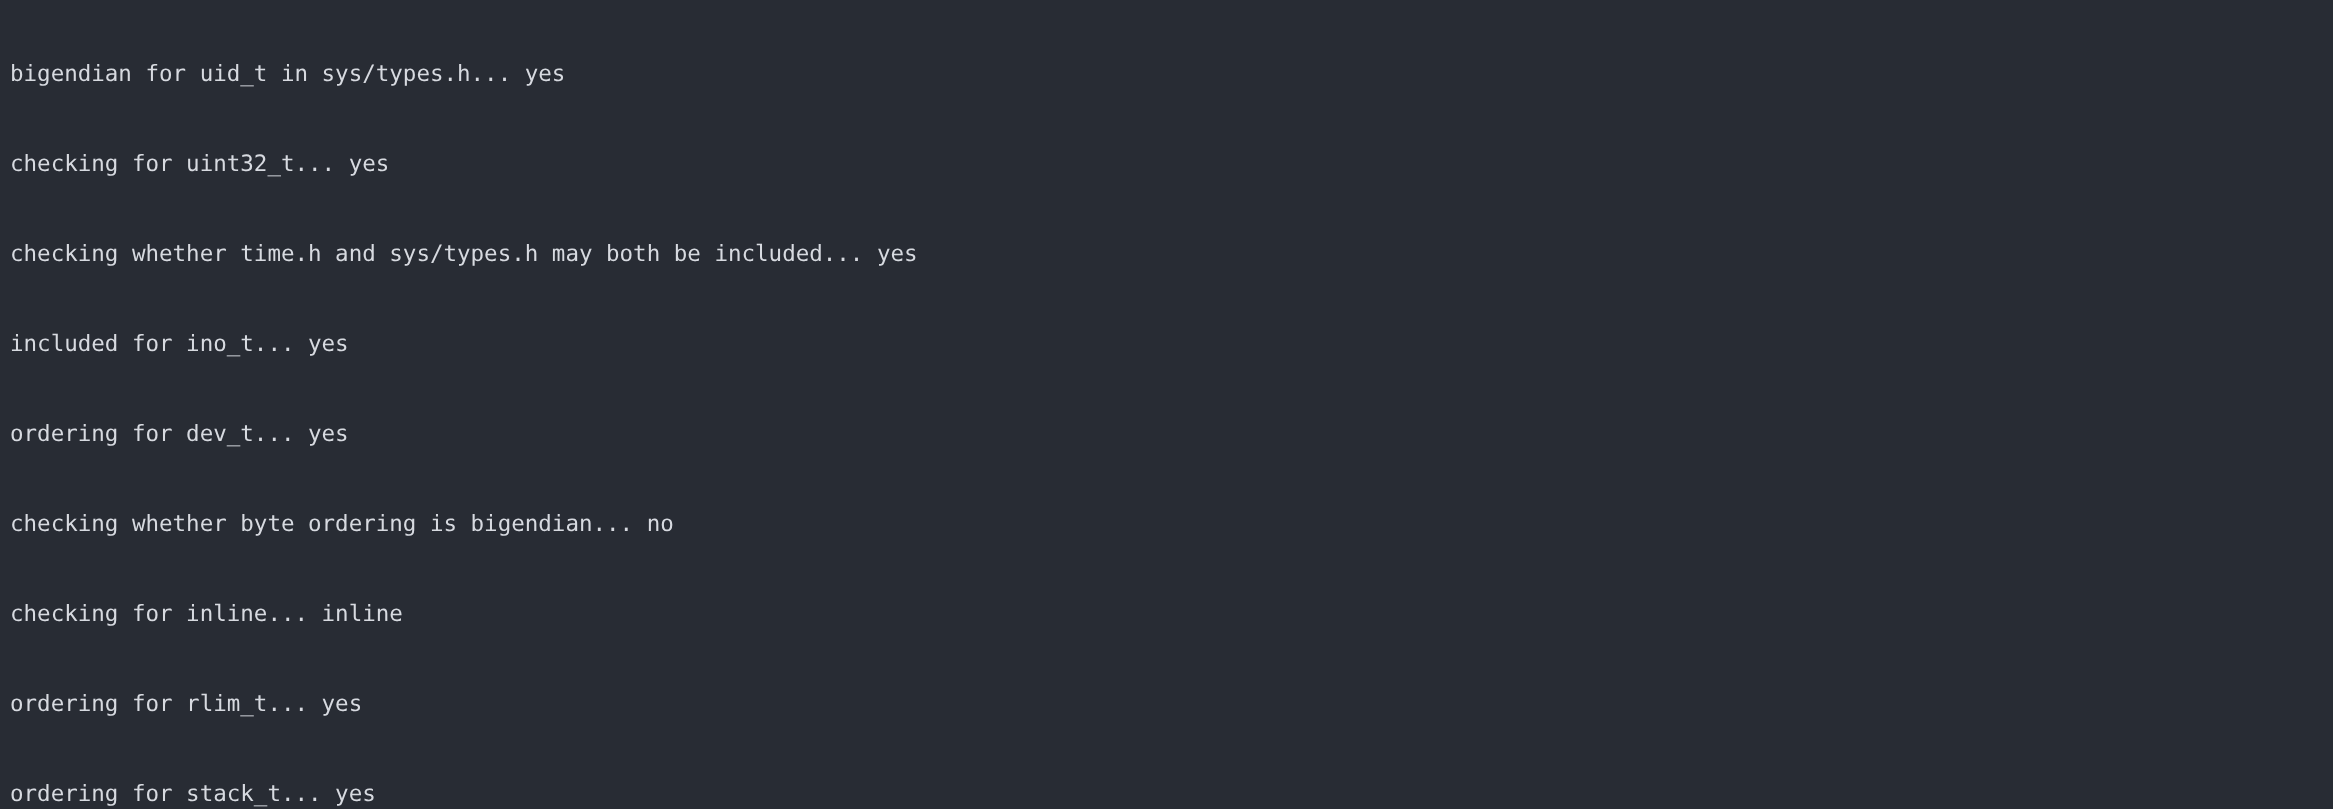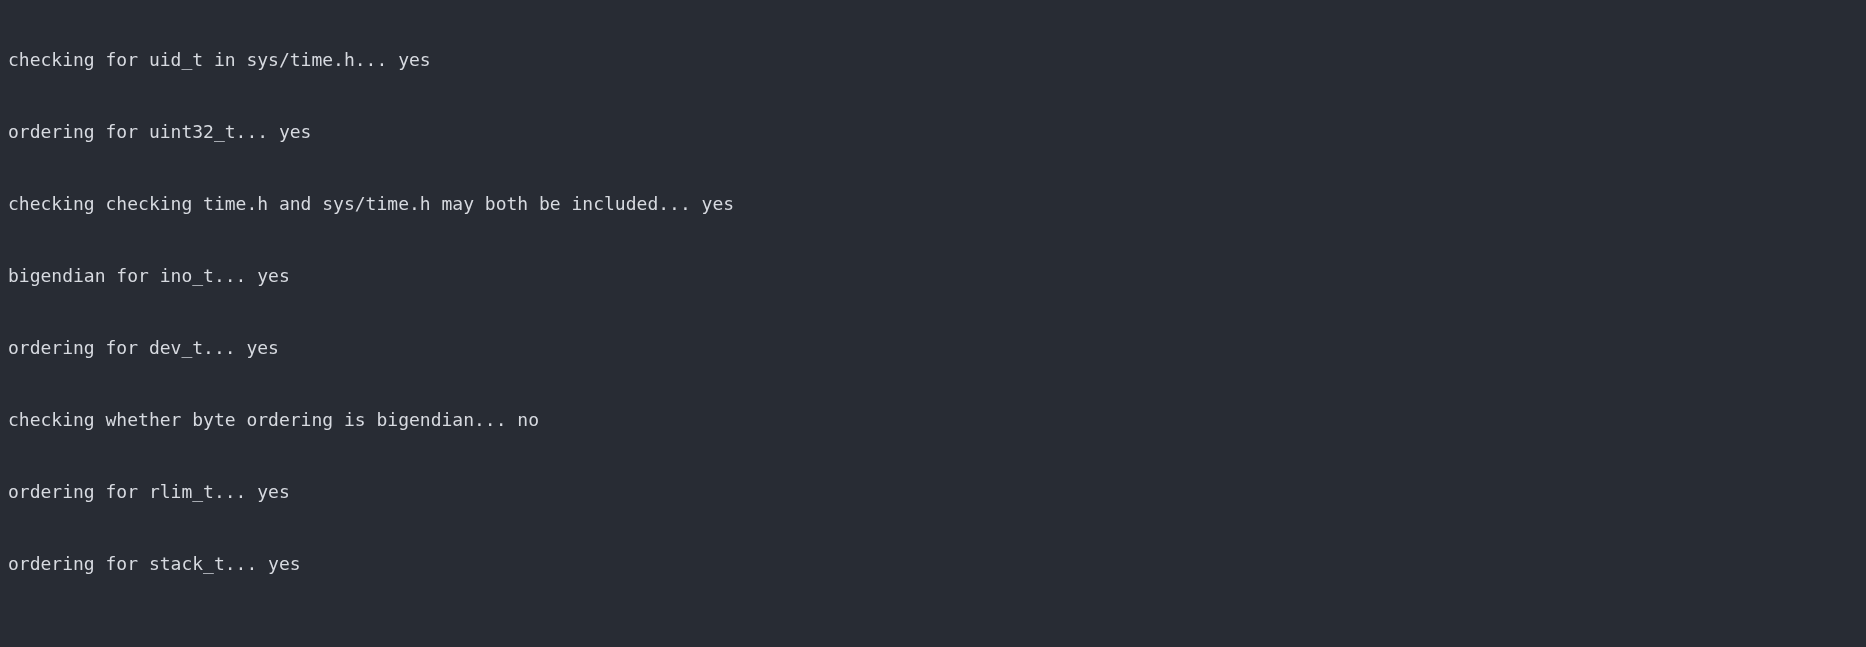--- a/index.html
+++ b/index.html
@@ -19,26 +19,27 @@
     white-space: pre;
   }
   .line {
     white-space: pre;
   }
 </style>
 </head>
 <body>
 
 <div class="terminal">
-  <div class="line">checking for uid_t in sys/time.h... yes</div>
-  <div class="line">ordering for uint32_t... yes</div>
-  <div class="line">checking checking time.h and sys/time.h may both be included... yes</div>
-  <div class="line">bigendian for ino_t... yes</div>
+  <div class="line">bigendian for uid_t in sys/types.h... yes</div>
+  <div class="line">checking for uint32_t... yes</div>
+  <div class="line">checking whether time.h and sys/types.h may both be included... yes</div>
+  <div class="line">included for ino_t... yes</div>
   <div class="line">ordering for dev_t... yes</div>
   <div class="line">checking whether byte ordering is bigendian... no</div>
+  <div class="line">checking for inline... inline</div>
   <div class="line">ordering for rlim_t... yes</div>
   <div class="line">ordering for stack_t... yes</div>
   
   
   
   
   
   
   
   

